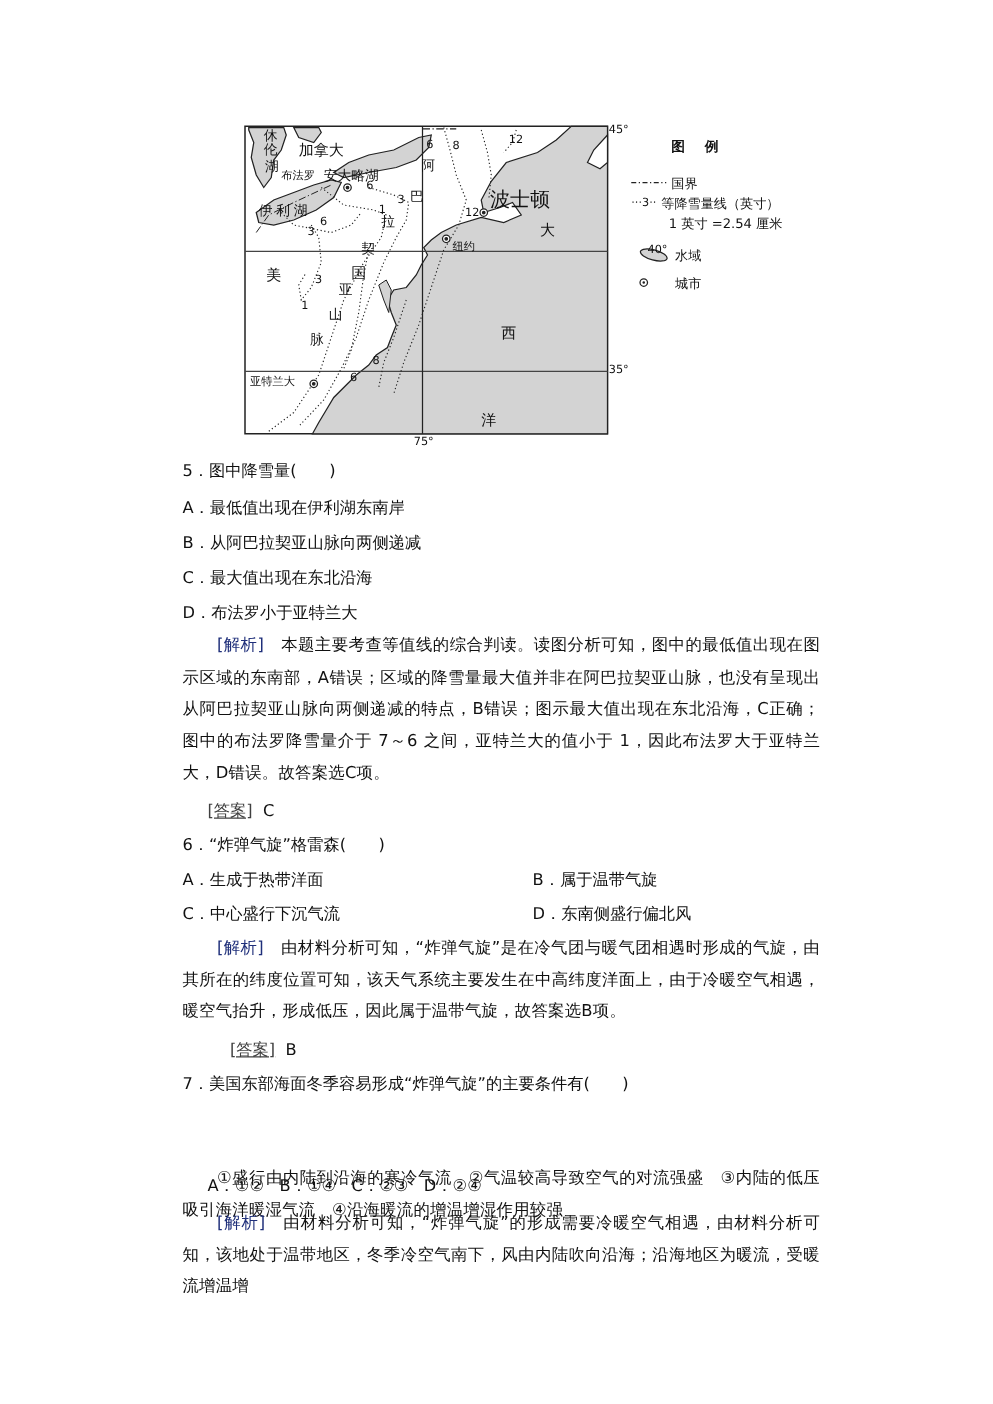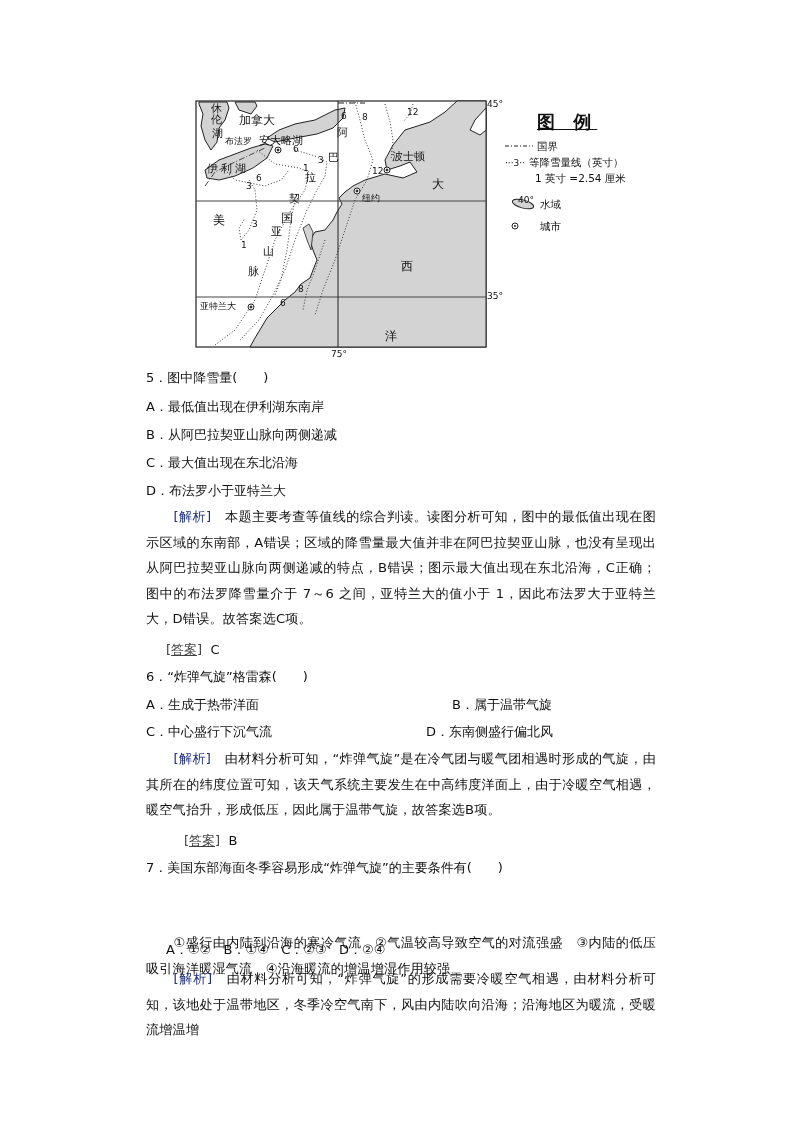--- a/index.html
+++ b/index.html
@@ -2,21 +2,21 @@
 <html><head>
 <meta charset="utf-8">
 <style>
   html, body { margin: 0; padding: 0; background: #ffffff; }
   body { width: 794px; height: 1123px; position: relative; overflow: hidden;
          font-family: "DejaVu Sans", "Liberation Sans", sans-serif; color: #111; }
   .map-wrap { position: absolute; left: 195px; top: 100px; width: 440px; height: 260px; }
   .map-svg { position: absolute; left: 0; top: 0; }
   .map-label { position: absolute; font-size: 11px; color: #111; white-space: nowrap; line-height: 1; }
   .map-label.small { font-size: 9px; }
-  .legend-title { position: absolute; left: 342px; top: 10px; font-size: 18px; font-weight: bold; letter-spacing: 6px; text-decoration: underline; }
+  .legend-title { position: absolute; left: 342px; top: 10px; font-size: 11px; font-weight: bold; letter-spacing: 6px; }
   .legend-row { position: absolute; left: 310px; font-size: 10.5px; white-space: nowrap; display: flex; align-items: center; gap: 4px; }
   .line { position: absolute; left: 146px; font-size: 13px; white-space: nowrap; height: 20px; line-height: 20px; }
   .para { position: absolute; left: 146px; width: 510px; font-size: 13.1px; line-height: 25.5px; text-indent: 2.1em; text-align: justify; letter-spacing: 0.2px; }
   .tag-analysis { color: #1f2f7a; margin-top: 19px; }
   .tag-answer { color: #404040; text-decoration: underline; }
 </style>
 </head>
 <body>
 
 <div class="map-wrap">
@@ -83,21 +83,21 @@
   <span class="map-label" style="left:12px;top:63px;letter-spacing:3px;">伊利湖</span>
   <span class="map-label" style="left:142px;top:27px;">阿</span>
   <span class="map-label" style="left:133px;top:52px;">巴</span>
   <span class="map-label" style="left:110px;top:72px;">拉</span>
   <span class="map-label" style="left:94px;top:93px;">契</span>
   <span class="map-label" style="left:76px;top:126px;">亚</span>
   <span class="map-label" style="left:68px;top:146px;">山</span>
   <span class="map-label" style="left:53px;top:166px;">脉</span>
   <span class="map-label" style="left:18px;top:114px;font-size:12px;">美</span>
   <span class="map-label" style="left:86px;top:112px;font-size:12px;">国</span>
-  <span class="map-label" style="left:197px;top:52px;font-size:11px;font-family:Liberation Mono, monospace;">波士顿</span>
+  <span class="map-label" style="left:197px;top:52px;font-size:16px;">波士顿</span>
   <span class="map-label small" style="left:167px;top:94px;">纽约</span>
   <span class="map-label small" style="left:5px;top:202px;">亚特兰大</span>
   <span class="map-label" style="left:237px;top:78px;font-size:12px;">大</span>
   <span class="map-label" style="left:206px;top:160px;font-size:12px;">西</span>
   <span class="map-label" style="left:190px;top:230px;font-size:12px;">洋</span>
 
   <span class="map-label small" style="left:146px;top:12px;">6</span>
   <span class="map-label small" style="left:167px;top:13px;">8</span>
   <span class="map-label small" style="left:212px;top:8px;">12</span>
   <span class="map-label small" style="left:98px;top:45px;">6</span>
@@ -145,21 +145,21 @@
   <span class="tag-analysis">[解析]</span>　<span>本题主要考查等值线的综合判读。读图分析可知，图中的最低值出现在图示区域的东南部，A错误；区域的降雪量最大值并非在阿巴拉契亚山脉，也没有呈现出从阿巴拉契亚山脉向两侧递减的特点，B错误；图示最大值出现在东北沿海，C正确；图中的布法罗降雪量介于 7～6 之间，亚特兰大的值小于 1，因此布法罗大于亚特兰大，D错误。故答案选C项。</span>
 </div>
 <div class="line" style="top:640px;left:166px;">
   <span class="tag-answer">[答案]</span>&nbsp;&nbsp;<span>C</span>
 </div>
 
 <div class="line" style="top:667px;">6．“炸弹气旋”格雷森(　　)</div>
 <div class="line" style="top:695px;">
   <span>A．生成于热带洋面</span>
 </div>
-<div class="line" style="top:695px;left:426px;margin-left:26px;">B．属于温带气旋</div>
+<div class="line" style="top:695px;left:426px;">B．属于温带气旋</div>
 <div class="line" style="top:722px;">C．中心盛行下沉气流</div>
 <div class="line" style="top:722px;left:426px;">D．东南侧盛行偏北风</div>
 
 <div class="para" style="top:746px;">
   <span class="tag-analysis">[解析]</span>　<span>由材料分析可知，“炸弹气旋”是在冷气团与暖气团相遇时形成的气旋，由其所在的纬度位置可知，该天气系统主要发生在中高纬度洋面上，由于冷暖空气相遇，暖空气抬升，形成低压，因此属于温带气旋，故答案选B项。</span>
 </div>
 <div class="line" style="top:831px;left:166px;margin-left:18px;">
   <span class="tag-answer">[答案]</span>&nbsp;&nbsp;<span>B</span>
 </div>
 

